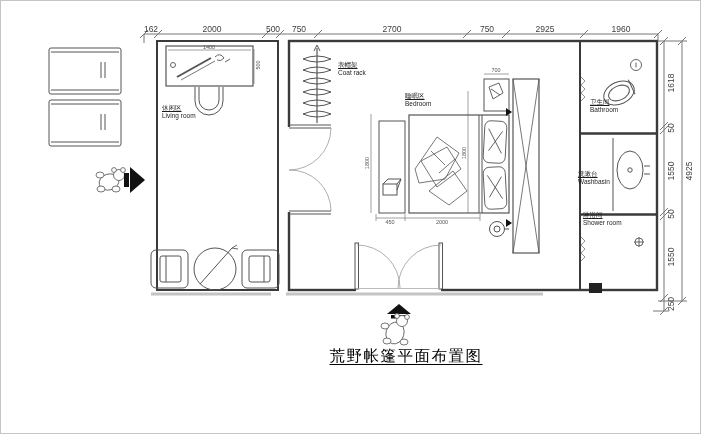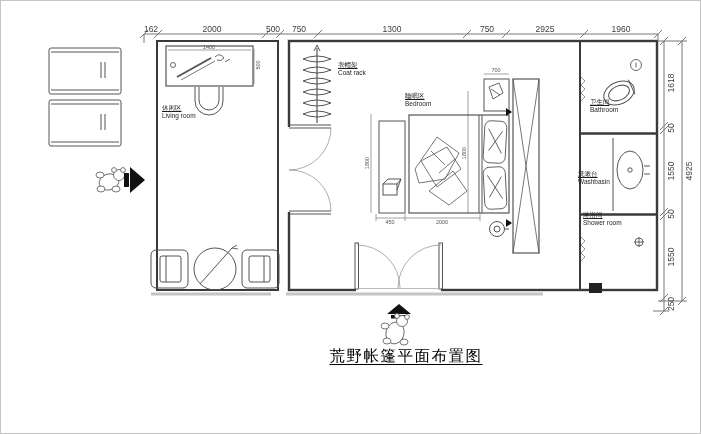--- a/index.html
+++ b/index.html
@@ -238,21 +238,21 @@
       <ellipse cx="384" cy="325" rx="4" ry="3"></ellipse>
         <ellipse cx="386" cy="340" rx="4" ry="3"></ellipse>
       <ellipse cx="403" cy="341" rx="4" ry="3"></ellipse>
     </g>
   </svg>
 
   <div class="dim" style="left:150px;top:23px">162</div>
   <div class="dim" style="left:211px;top:23px">2000</div>
   <div class="dim" style="left:272px;top:23px">500</div>
   <div class="dim" style="left:298px;top:23px">750</div>
-  <div class="dim" style="left:391px;top:23px">1300</div>
+  <div class="dim" style="left:391px;top:23px">2700</div>
   <div class="dim" style="left:486px;top:23px">750</div>
   <div class="dim" style="left:544px;top:23px">2925</div>
   <div class="dim" style="left:620px;top:23px">1960</div>
 
   <div class="dim rot" style="left:670px;top:82px">1618</div>
   <div class="dim rot" style="left:670px;top:127px">50</div>
   <div class="dim rot" style="left:670px;top:170px">1550</div>
   <div class="dim rot" style="left:670px;top:213px">50</div>
   <div class="dim rot" style="left:670px;top:256px">1550</div>
   <div class="dim rot" style="left:670px;top:303px">250</div>

